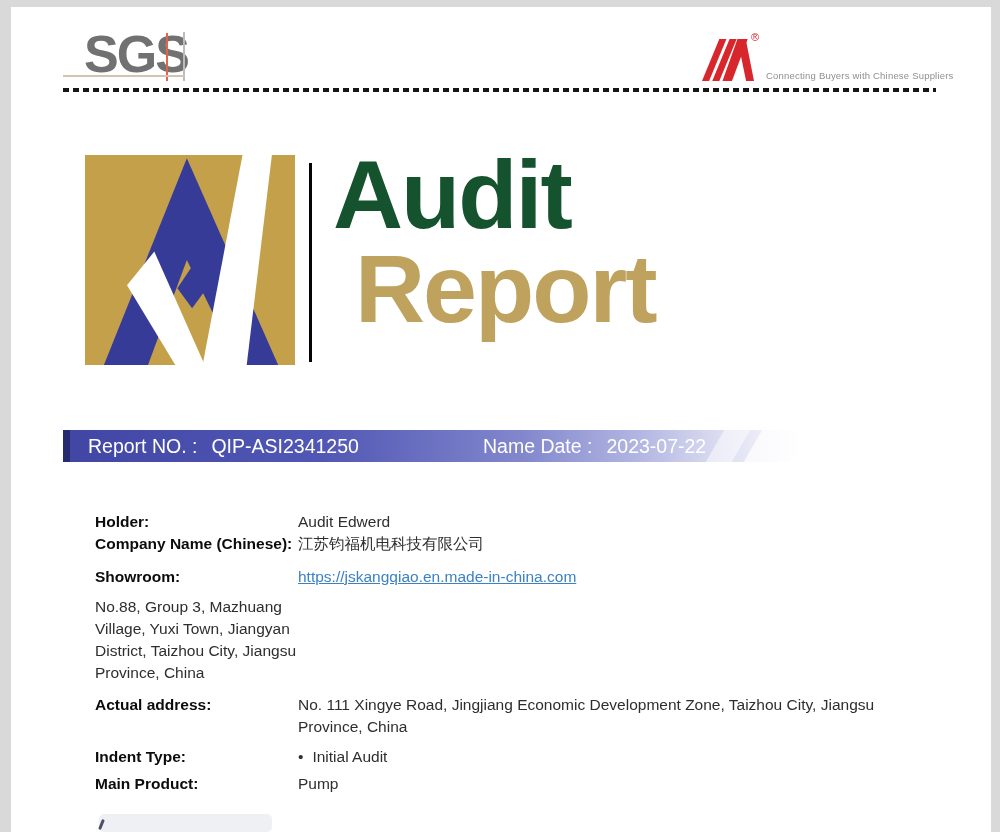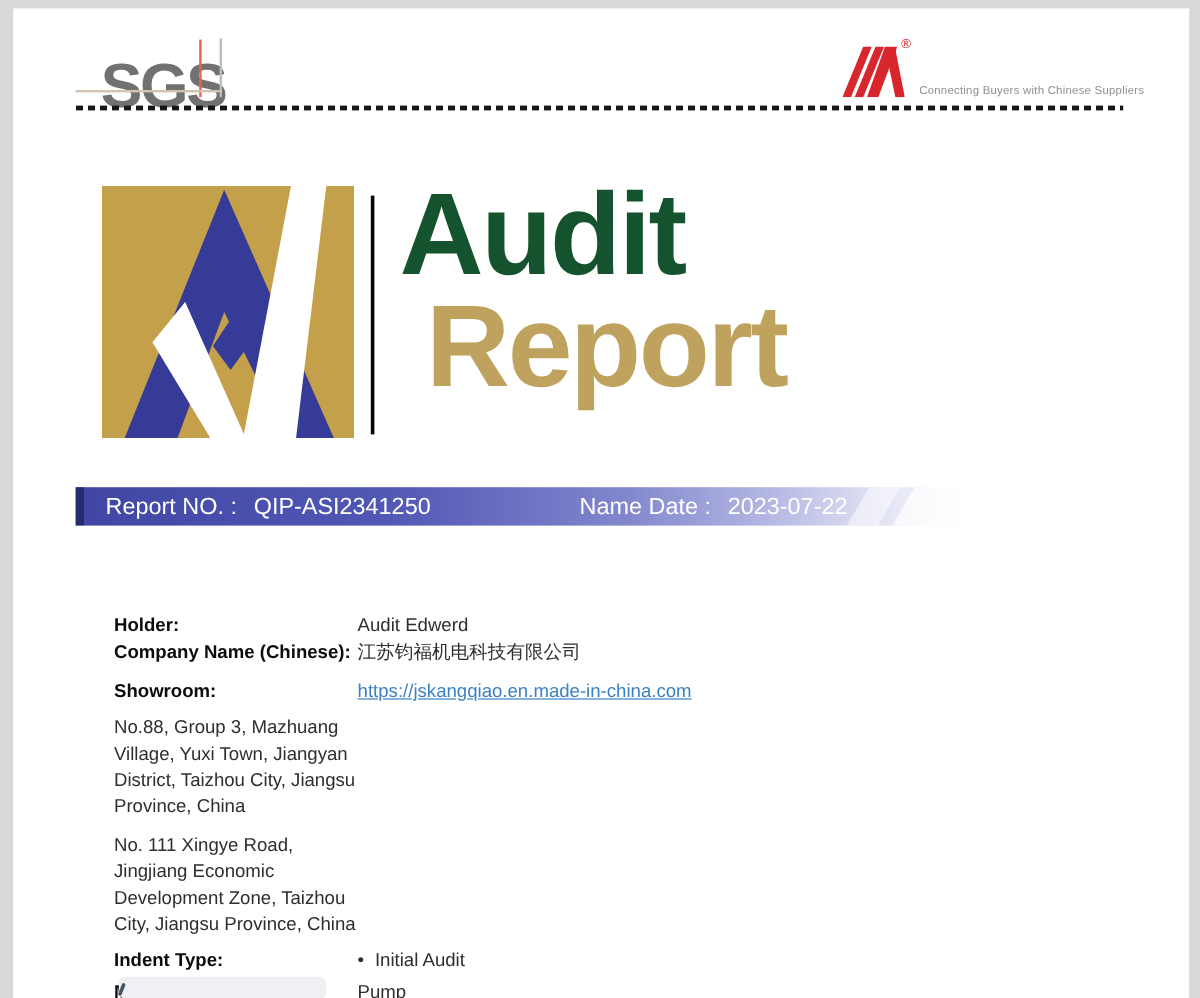--- a/index.html
+++ b/index.html
@@ -8,21 +8,21 @@
     background:#d9d9d9;
     font-family:"Liberation Sans","DejaVu Sans",sans-serif;
   }
   .page{position:absolute;left:0;top:0;width:1000px;height:832px;background:#fff;}
   .edge{position:absolute;background:#d9d9d9;}
   .edge-top{left:0;top:0;width:1000px;height:7px;}
   .edge-left{left:0;top:0;width:11px;height:832px;}
   .edge-right{right:0;top:0;width:9px;height:832px;}
 
   
-  .sgs-text{position:absolute;left:84px;top:46px;font-size:52px;font-weight:800;
+  .sgs-text{position:absolute;left:84px;top:28px;font-size:52px;font-weight:800;
     color:#717171;letter-spacing:-2px;line-height:52px;}
   .sgs-vline-red{position:absolute;left:166px;top:33px;width:2px;height:48px;background:#e2654b;}
   .sgs-vline-gray{position:absolute;left:183px;top:32px;width:2px;height:49px;background:#bcbcbc;}
   .sgs-hline{position:absolute;left:63px;top:75px;width:122px;height:2px;background:#d3c3b0;}
 
   .mic-m{position:absolute;left:702px;top:37px;width:52px;height:44px;}
   .mic-reg{position:absolute;left:751px;top:31px;font-size:11px;color:#d7262c;}
   .mic-name{position:absolute;left:763px;top:38px;font-size:27px;font-weight:700;
     color:#2f2f2f;letter-spacing:-0.5px;line-height:30px;}
   .mic-tagline{position:absolute;left:766px;top:70px;font-size:9.5px;color:#8f8f8f;letter-spacing:0.2px;}
@@ -31,21 +31,21 @@
     background:repeating-linear-gradient(90deg,#161616 0 6px,transparent 6px 10px);}
 
   
   .av-logo{position:absolute;left:85px;top:155px;width:210px;height:210px;}
   .title-sep{position:absolute;left:309px;top:163px;width:3px;height:199px;background:#050505;}
   .title-text{position:absolute;left:333px;top:148px;}
   .title-text .t1{font-size:97px;font-weight:700;line-height:94px;letter-spacing:-2px;color:#14532d;}
   .title-text .t2{font-size:97px;font-weight:700;line-height:94px;letter-spacing:-2px;color:#bfa25d;margin-left:22px;}
 
   
-  .reportbar{position:absolute;left:63px;top:406px;width:741px;height:32px;overflow:hidden;
+  .reportbar{position:absolute;left:63px;top:430px;width:741px;height:32px;overflow:hidden;
     background:linear-gradient(90deg,#4146a5 0%,#5157b4 35%,#8287cd 62%,#b3b7e2 78%,#d9daf0 88%,#ffffff 100%);}
   .bar-cap{position:absolute;left:0;top:0;width:7px;height:32px;background:#262a6f;}
   .bar-slash{position:absolute;top:-4px;height:40px;transform:skewX(-30deg);}
   .bar-slash.s1{left:652px;width:26px;background:rgba(255,255,255,0.5);}
   .bar-slash.s2{left:690px;width:72px;background:rgba(255,255,255,0.75);}
   .bar-item{position:absolute;top:0;height:32px;line-height:33px;color:#ffffff;
     font-size:19.5px;white-space:nowrap;}
   .bar-item.report-no{left:25px;}
   .bar-item.audit-date{left:420px;}
   .bar-val{margin-left:14px;}
@@ -129,20 +129,21 @@
         <span class="dvalue"><span>江苏钧福机电科技有限公司</span></span>
       </div>
       <div class="drow">
         <span class="dlabel">Showroom:</span>
         <span class="dvalue"><a class="link" href="#">https://jskangqiao.en.made-in-china.com</a></span>
       </div>
       <div class="drow">
         <span class="dvalue"><span>No.88, Group 3, Mazhuang Village, Yuxi Town, Jiangyan District, Taizhou City, Jiangsu Province, China</span></span>
       </div>
       <div class="drow">
+        <span class="dlabel">Actual address:</span>
         <span class="dvalue"><span>No. 111 Xingye Road, Jingjiang Economic Development Zone, Taizhou City, Jiangsu Province, China</span></span>
       </div>
       <div class="drow">
         <span class="dlabel">Indent Type:</span>
         <span class="dvalue"><span class="bullet">•</span><span>Initial Audit</span></span>
       </div>
       <div class="drow">
         <span class="dlabel">Main Product:</span>
         <span class="dvalue"><span>Pump</span></span>
       </div>

